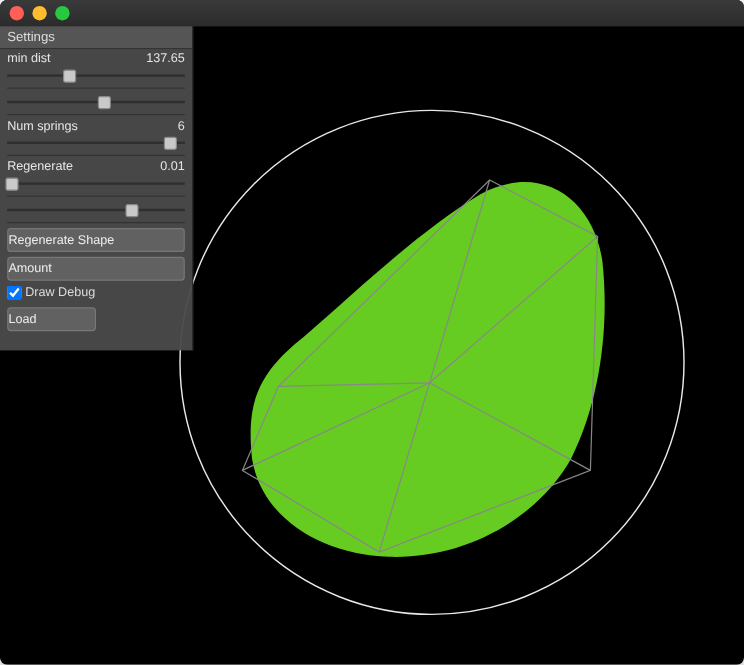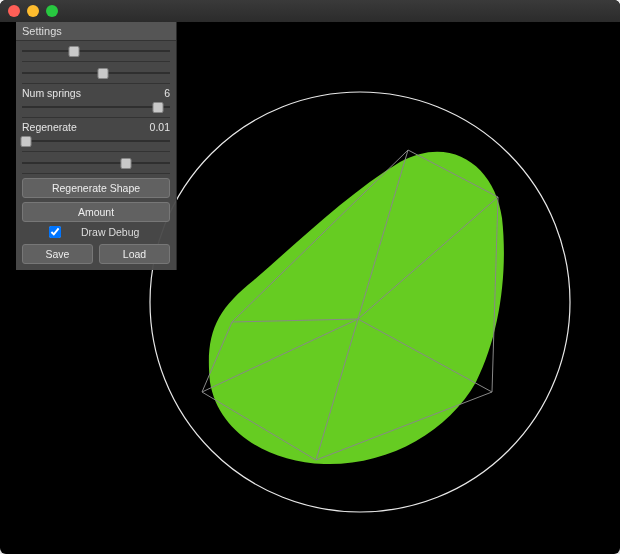--- a/index.html
+++ b/index.html
@@ -3,35 +3,35 @@
 <meta charset="utf-8">
 <style>
   html,body{margin:0;padding:0;background:#fff;font-family:Helvetica,Arial,sans-serif;font-size:11px;color:#ddd;}
   .window{width:620px;height:554px;background:#000;position:relative;border-radius:6px;overflow:hidden;
           box-shadow:0 2px 10px rgba(0,0,0,.3);}
   .titlebar{height:22px;background:linear-gradient(#3a3a3a,#2b2b2b);display:flex;align-items:center;padding:0 8px;gap:7px;}
   .tl-btn{width:12px;height:12px;border-radius:50%;}
   .tl-close{background:#ff5f57;} .tl-min{background:#febc2e;} .tl-max{background:#28c840;}
   .content{position:absolute;top:22px;left:0;right:0;bottom:0;}
   .canvas{position:absolute;inset:0;}
-  .panel{position:absolute;top:0;left:16px;width:160px;background:rgba(74,74,74,.96);
-         border-right:1px solid #2a2a2a;padding:0 0 6px 0;}
+  .panel{position:absolute;top:0;left:0;width:160px;background:rgba(74,74,74,.96);
+         border-right:1px solid #2a2a2a;padding:0 0 16px 0;}
   .panel-hdr{background:#555;padding:3px 6px;font-size:11px;border-bottom:1px solid #333;}
   .row{padding:2px 6px 0 6px;}
   .row-top{display:flex;justify-content:space-between;align-items:center;}
   .row-top span{font-size:10.5px;color:#e5e5e5;}
   .row-top .val{text-align:right;min-width:48px;}
   .slider{width:100%;height:14px;position:relative;margin-top:1px;}
   .track{position:absolute;left:0;right:0;top:6px;height:2px;background:#2f2f2f;}
   .thumb{position:absolute;top:2px;width:9px;height:9px;background:#c9c9c9;border:1px solid #888;
          border-radius:2px;transform:translateX(-50%);}
   .sep{height:1px;background:#333;margin:3px 0 1px 0;}
   .btn{display:block;width:calc(100% - 12px);margin:4px 6px 0 6px;background:#616161;border:1px solid #777;
-       border-radius:3px;color:#eee;font-size:10.5px;text-align:center;padding:3px 0;cursor:pointer;}
-  .chk{display:flex;align-items:center;gap:20px;padding:4px 6px 2px 6px;font-size:10.5px;margin-left:27px;}
+       border-radius:3px;color:#eee;font-size:10.5px;text-align:left;padding:3px 0;cursor:pointer;}
+  .chk{display:flex;align-items:center;gap:3px;padding:4px 6px 2px 6px;font-size:10.5px;}
   .chk input{margin:0;width:12px;height:12px;}
   .btn-row{display:flex;gap:6px;padding:0 6px;margin-top:4px;}
   .btn-row .btn{margin:0;width:50%;}
   svg{display:block;}
 </style>
 </head>
 <body>
 
 <div class="window">
   <div class="titlebar">
@@ -50,20 +50,24 @@
         <line x1="358" y1="297" x2="492" y2="370" stroke="#888888" stroke-width="1"></line>
         <line x1="358" y1="297" x2="498" y2="175" stroke="#888888" stroke-width="1"></line>
         <line x1="358" y1="297" x2="408" y2="128" stroke="#888888" stroke-width="1"></line>
         <line x1="358" y1="297" x2="232" y2="300" stroke="#888888" stroke-width="1"></line>
       </svg>
 
     <div class="panel">
       <div class="panel-hdr">Settings</div>
       <div id="sliders">
           <div class="row">
+            <div class="row-top">
+              <span>min dist</span>
+              <span class="val">137.65</span>
+            </div>
             <div class="slider">
               <div class="track"></div>
               <div class="thumb" style="left:35%"></div>
             </div>
             <div class="sep"></div>
           </div>
           <div class="row">
             <div class="slider">
               <div class="track"></div>
               <div class="thumb" style="left:55%"></div>
@@ -103,18 +107,17 @@
 
       <button class="btn">Regenerate Shape</button>
       <button class="btn">Amount</button>
 
       <label class="chk">
         <input type="checkbox" id="ddbg" checked="" style="">
         <span>Draw Debug</span>
       </label>
 
       <div class="btn-row">
-        <button class="btn">Save</button>
         <button class="btn">Load</button>
       </div>
     </div>
   </div>
 </div>
 
 </body></html>

